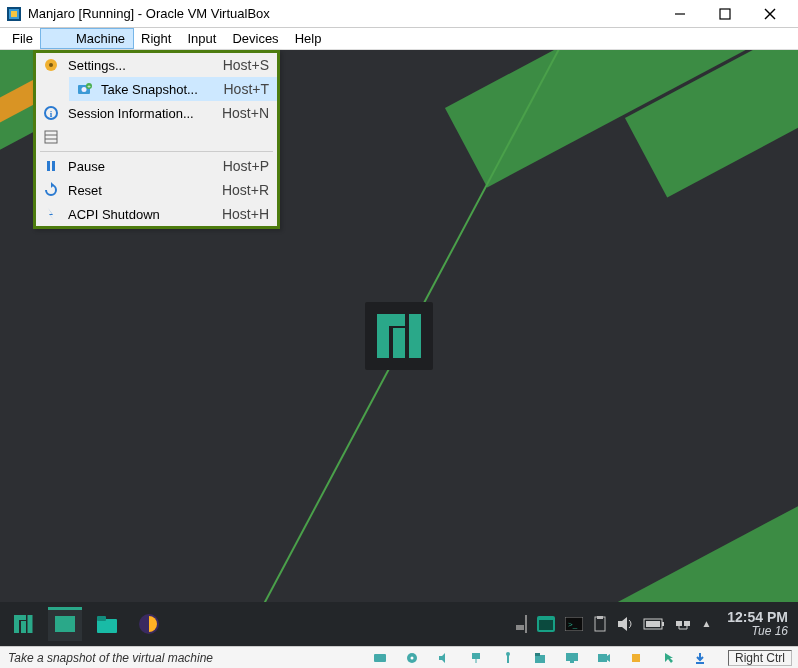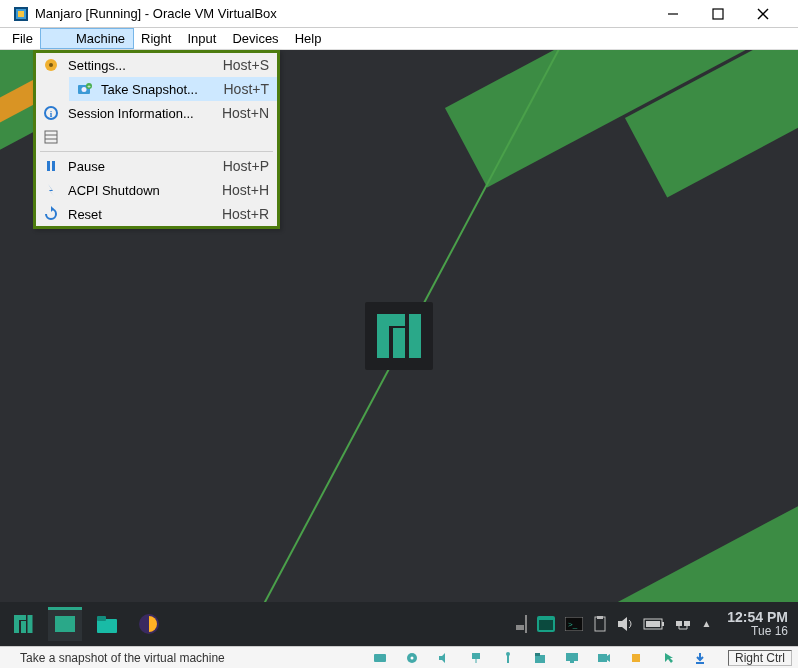--- a/index.html
+++ b/index.html
@@ -10,21 +10,21 @@
   width: 798px;
   height: 668px;
   overflow: hidden;
   position: relative;
   color: #000;
 }
 .titlebar {
   height: 28px;
   display: flex;
   align-items: center;
-  padding: 0 13px;
+  padding: 0 6px;
   border-bottom: 1px solid #ccc;
   background: #fff;
 }
 .titlebar .vb-icon { width: 16px; height: 16px; margin-right: 6px; }
 .titlebar .title-text { flex: 1; font-size: 13px; }
 .winctrl { display: flex; gap: 0; }
 .winctrl div {
   width: 45px; height: 26px;
   display: flex; align-items: center; justify-content: center;
   font-family: Arial, sans-serif; font-size: 14px;
@@ -120,33 +120,33 @@
 .taskbar-left { display:flex; align-items:center; gap:8px; padding-left:6px; }
 .tb-btn { width:34px; height:34px; display:flex; align-items:center; justify-content:center; position:relative; }
 .tb-btn.active::after {
   content:""; position:absolute; top:0; left:0; right:0; height:3px; background:#2aa889;
 }
 .tb-btn.active-bg { background:#2d3236; }
 .tb-spacer { flex:1; }
 .tray { display:flex; align-items:center; gap:10px; padding-right:4px; }
 .tray .clock { text-align:right; line-height:1.1; font-size:14px; padding: 0 6px; }
 .tray .clock .time { font-weight:600; }
-.tray .clock .date { font-size:12px; }
+.tray .clock .date { font-size:12px;font-style:italic; }
 .tray-icons { display:flex; align-items:center; gap:10px; font-size:14px; }
 .screens-icon { width:20px; height:14px; border:1px solid #888; position:relative; }
 .screens-icon::after { content:""; position:absolute; right:2px; bottom:2px; width:8px; height:5px; background:#888; }
 .vb-statusbar {
   position:absolute; bottom:0; left:0; right:0; height:22px;
   background:#f5f5f5;
   border-top:1px solid #ccc;
   display:flex; align-items:center;
   font-size:12px;
   color:#333;
 }
-.host-status { flex:1; padding-left:20px; }
+.host-status { flex:1; padding-left:8px;font-style:italic; }
 .status-icons { display:flex; align-items:center; gap:16px; padding-right:6px; }
 .status-icons .sicon { width:16px; height:16px; display:flex; align-items:center; justify-content:center; }
 .hostkey { border:1px inset #bbb; padding:0 6px; margin-left:4px; }
 .viewport-inner {
   position:absolute; inset:0;
 }
 .viewport .taskbar { bottom:0; }
 svg { display:block; }
 </style>
 </head>
@@ -240,35 +240,35 @@
           <rect x="4" y="3" width="3" height="10" fill="#2a7ad1"></rect>
           <rect x="9" y="3" width="3" height="10" fill="#2a7ad1"></rect>
         </svg>
     </span>
     <span class="mi-label">Pause</span>
     <span class="mi-shortcut">Host+P</span>
   </div>
   <div class="dd-row">
     <span class="mi-icon">
       <svg width="16" height="16">
+          <path d="M8 3 a5 5 0 1 1 -5 5" fill="none" stroke="#2a7ad1" stroke-width="2"></path>
+          <polygon points="8,0 8,6 11,3" fill="#2a7ad1"></polygon>
+        </svg>
+    </span>
+    <span class="mi-label">Reset</span>
+    <span class="mi-shortcut">Host+R</span>
+  </div>
+  <div class="dd-row">
+    <span class="mi-icon">
+      <svg width="16" height="16">
           <path d="M5 2 L9 8 L6 8 L11 14 L7 9 L10 9 Z" fill="#2a7ad1"></path>
         </svg>
     </span>
     <span class="mi-label">ACPI Shutdown</span>
     <span class="mi-shortcut">Host+H</span>
-  </div>
-  <div class="dd-row">
-    <span class="mi-icon">
-      <svg width="16" height="16">
-          <path d="M8 3 a5 5 0 1 1 -5 5" fill="none" stroke="#2a7ad1" stroke-width="2"></path>
-          <polygon points="8,0 8,6 11,3" fill="#2a7ad1"></polygon>
-        </svg>
-    </span>
-    <span class="mi-label">Reset</span>
-    <span class="mi-shortcut">Host+R</span>
   </div>
 </div>
 
 <div class="viewport">
   <div class="viewport-inner">
     <div class="stripes">
       <div class="stripe stripe1"></div>
       <div class="stripe stripe2"></div>
       <div class="stripe stripe3"></div>
       <div class="stripe stripe4"></div>

